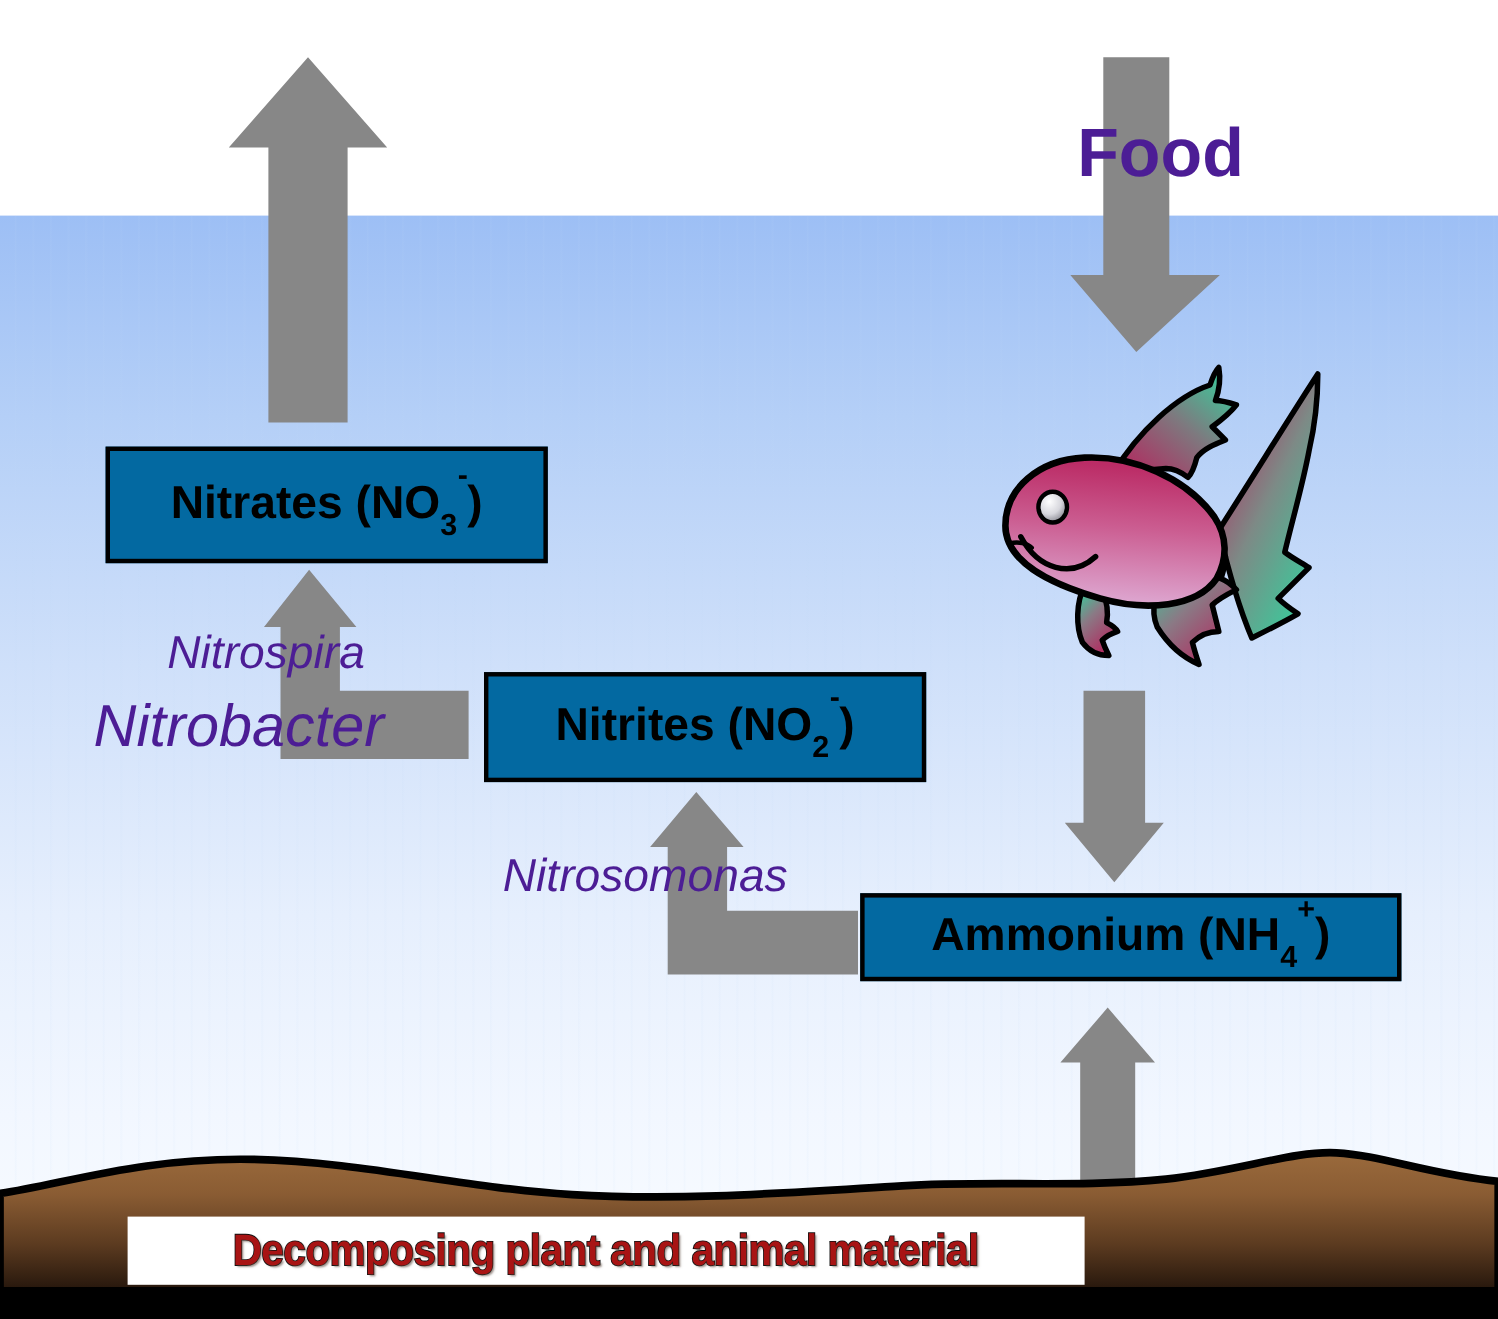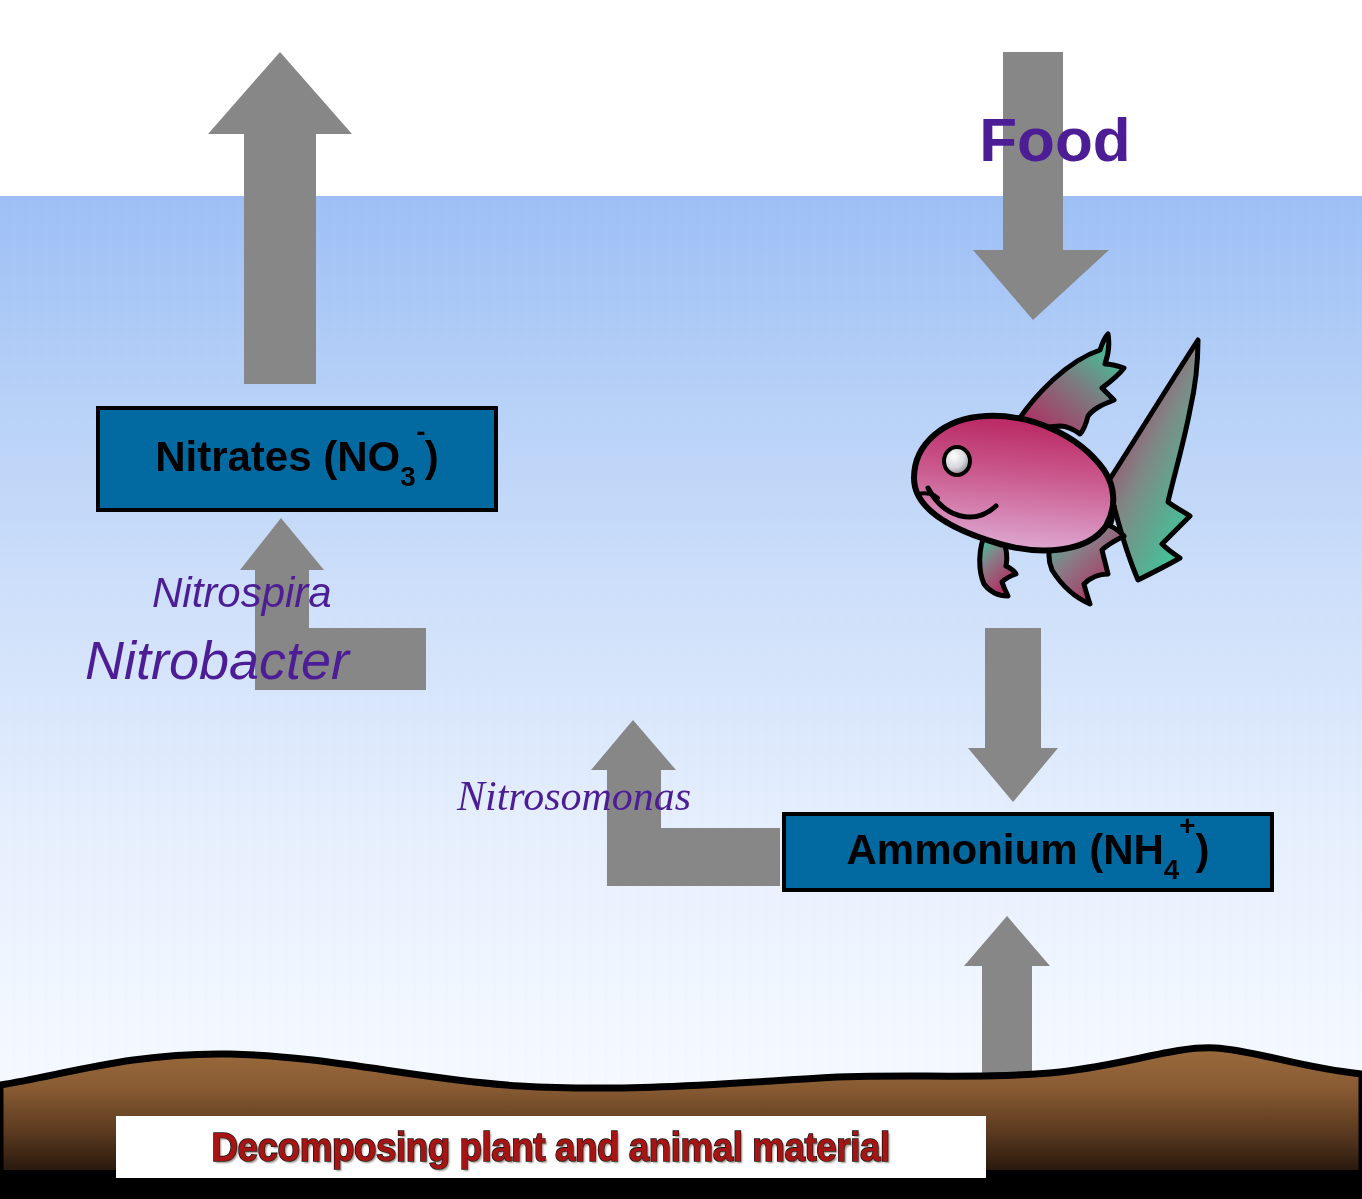--- a/index.html
+++ b/index.html
@@ -131,33 +131,31 @@
     left: 85px; top: 629px;
     font-size: 54px;
     font-style: italic;
     font-weight: normal;
   }
   #label-nitrosomonas {
     left: 457px; top: 772px;
     font-size: 42px;
     font-style: italic;
     font-weight: normal;
-    font-family: Liberation Serif, serif;
   }
 
   
   #banner {
     position: absolute;
     left: 116px; top: 1106px;
     width: 870px; height: 62px;
     background: #ffffff;
     display: flex;
     align-items: center;
     justify-content: center;
-    margin-top: 10px;
   }
   #banner-text {
     font-family: "Liberation Sans", sans-serif;
     font-weight: bold;
     font-size: 40px;
     letter-spacing: -0.5px;
     transform: scaleX(0.92);
     color: #a81414;
     -webkit-text-stroke: 1.6px #111111;
     paint-order: stroke fill;
@@ -288,20 +286,23 @@
            C1130,34 1175,16 1215,18 C1255,20 1300,38 1362,44
            L1362,169 L0,169 Z" fill="url(#gravelGrad)" stroke="#000000" stroke-width="7" vector-effect="non-scaling-stroke"></path>
       <rect x="0" y="140" width="1362" height="29" fill="#000000"></rect>
     </svg>
   </div>
 
   <div class="chem-box" id="box-nitrates">
     <span class="chem-text"><span>Nitrates (NO</span><span class="sub">3</span><span class="supm">-</span><span>)</span></span>
   </div>
 
+  <div class="chem-box" id="box-nitrites">
+    <span class="chem-text"><span>Nitrites (NO</span><span class="sub">2</span><span class="supm">-</span><span>)</span></span>
+  </div>
 
   <div class="chem-box" id="box-ammonium">
     <span class="chem-text"><span>Ammonium (NH</span><span class="sub">4</span><span class="supp">+</span><span>)</span></span>
   </div>
 
 
   <div class="free-label" id="label-food">Food</div>
 
   <div class="free-label" id="label-nitrobacter">Nitrobacter</div>
 

